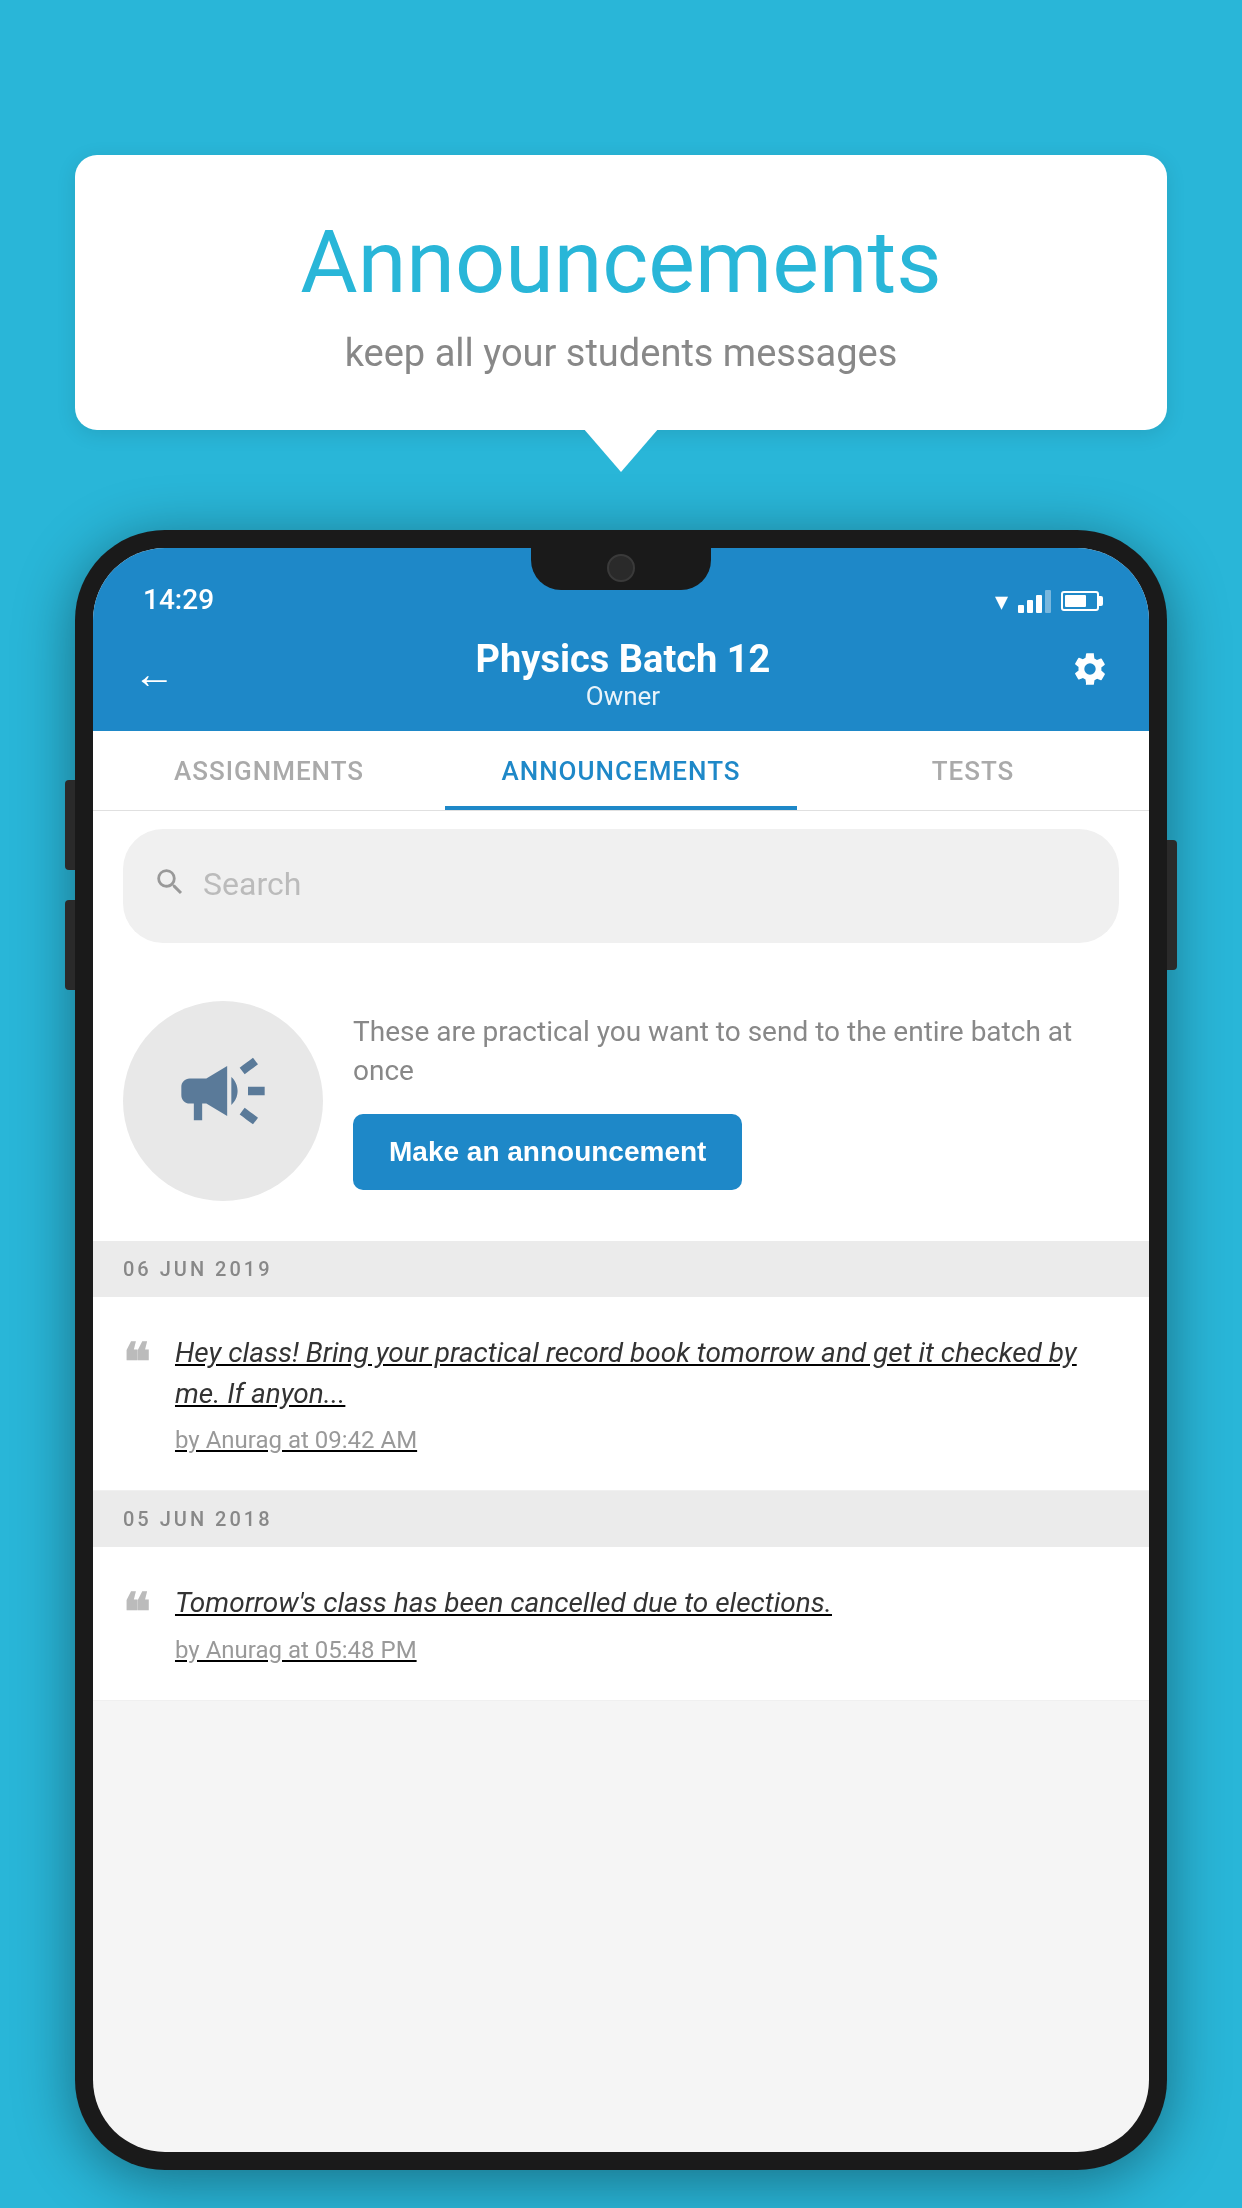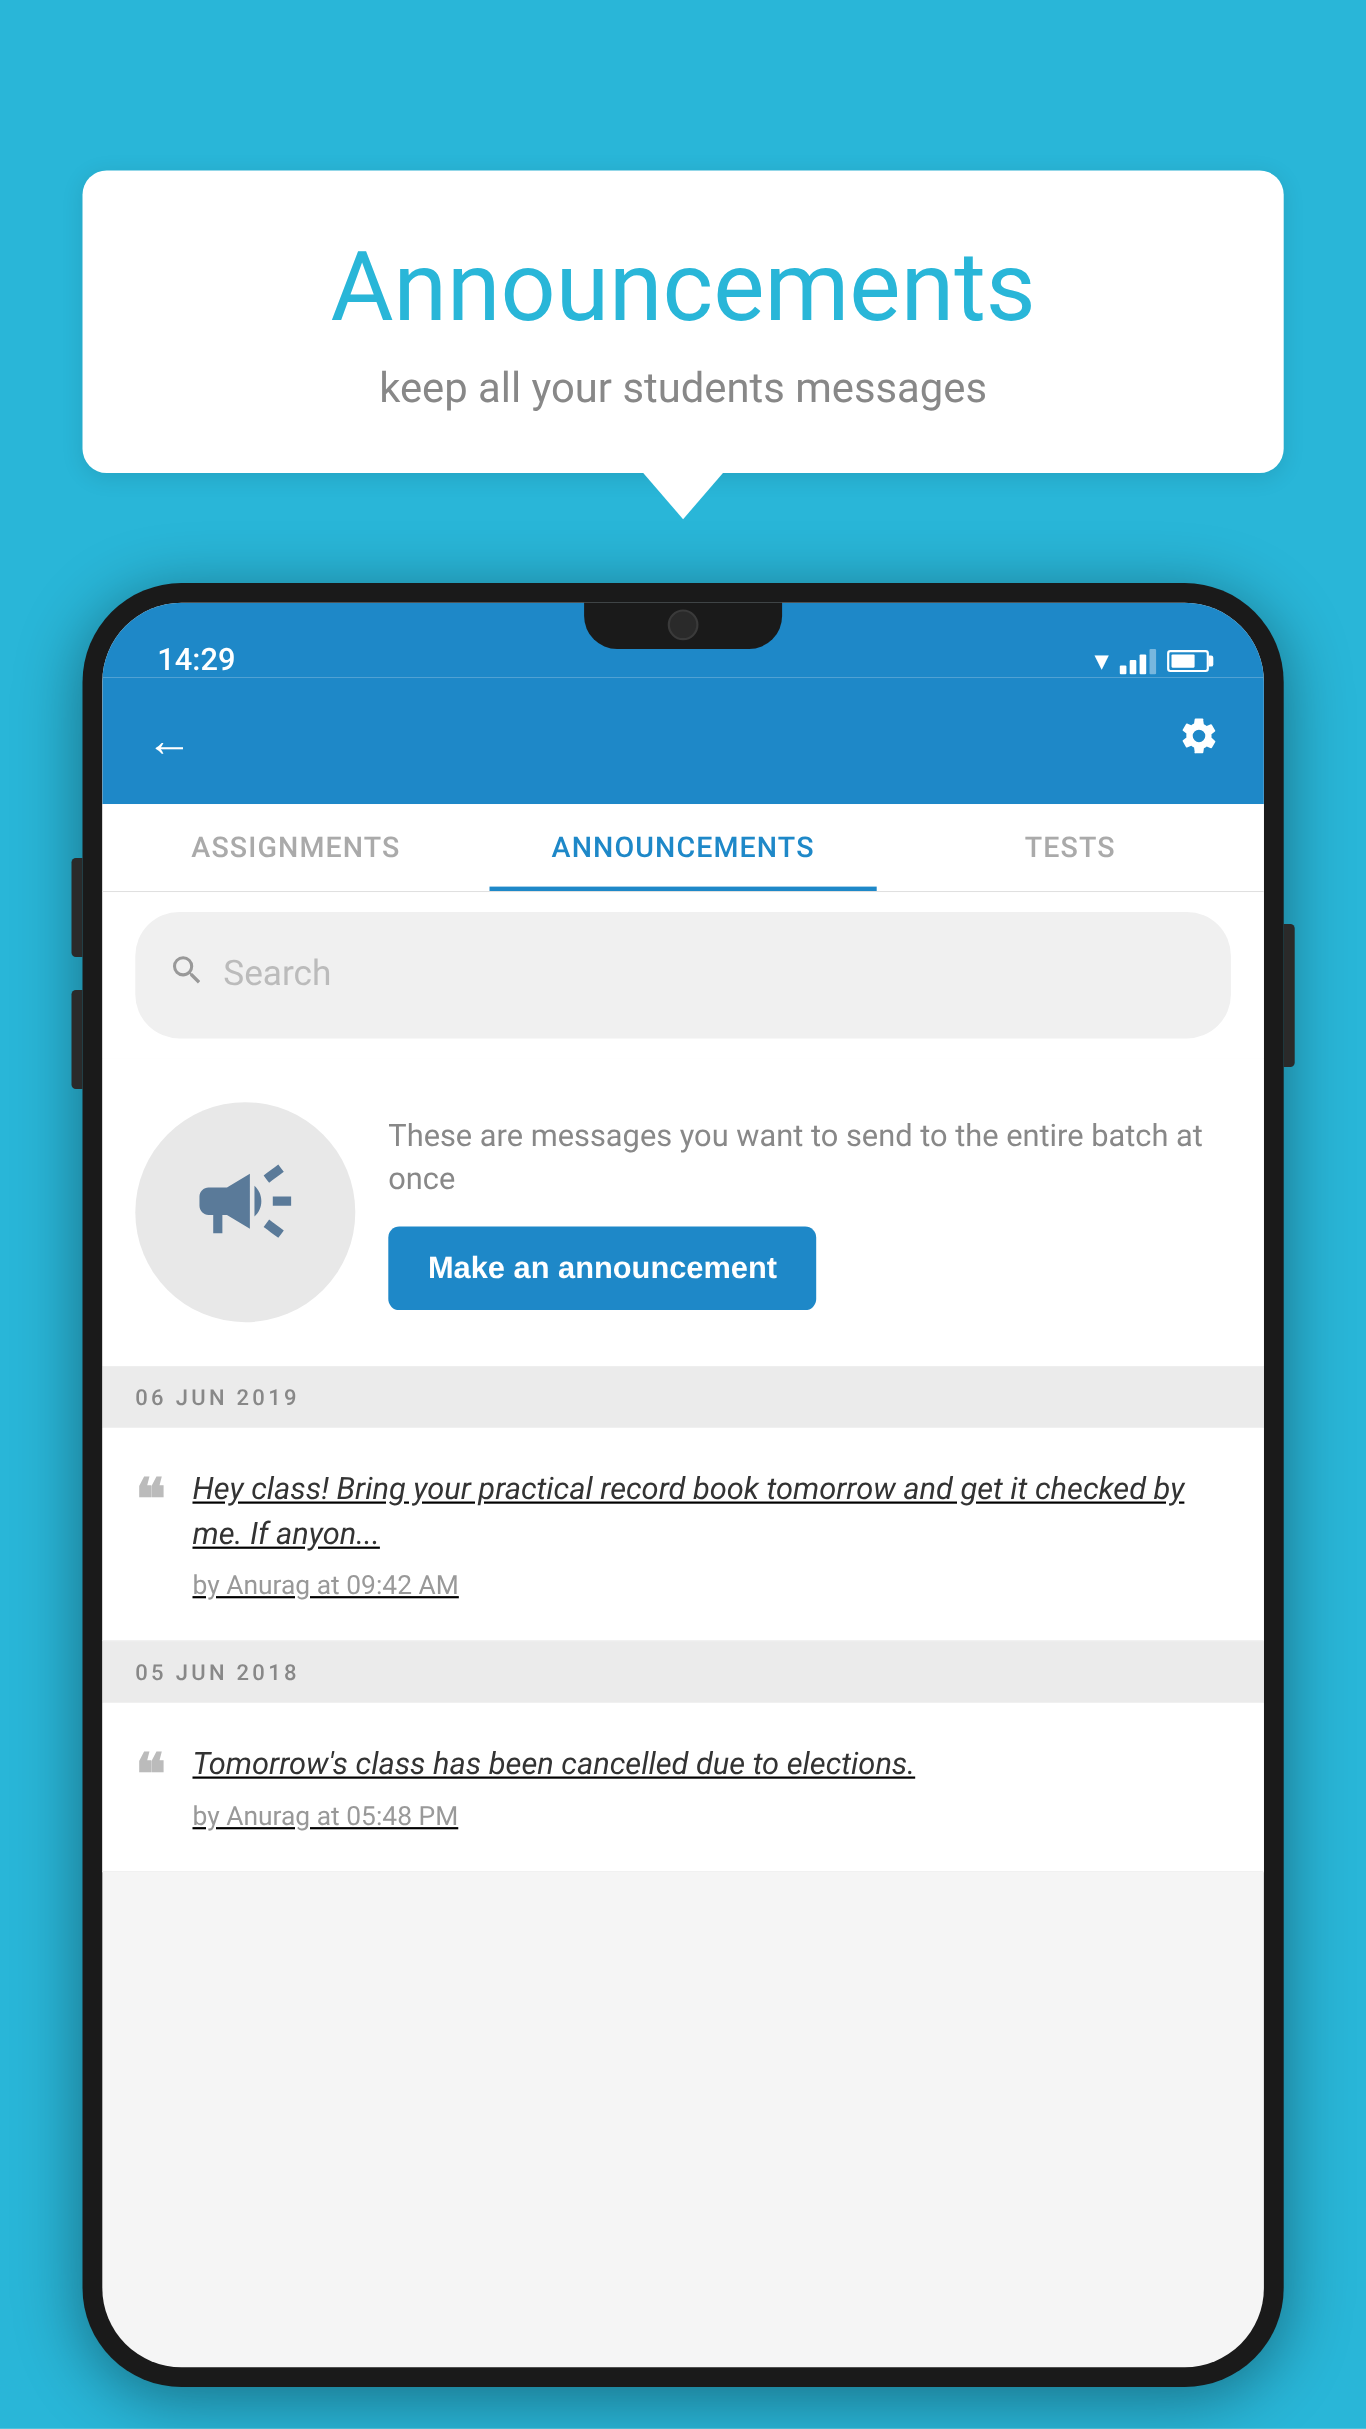--- a/index.html
+++ b/index.html
@@ -435,20 +435,24 @@
             <div class="signal-bar" style="width:6px;height:23px; opacity:0.4;"></div>
           </div>
           <div class="battery-icon">
             <div class="battery-fill"></div>
           </div>
         </div>
       </div>
 
       <div class="app-bar">
         <span class="back-btn">←</span>
+        <div class="app-bar-title-section">
+          <div class="app-bar-title">Physics Batch 12</div>
+          <div class="app-bar-subtitle">Owner</div>
+        </div>
         <span class="settings-btn">
           <svg width="38" height="38" viewBox="0 0 24 24" fill="white">
             <path d="M19.14,12.94a7.07,7.07,0,0,0,.06-.94,7.07,7.07,0,0,0-.06-.94l2.03-1.58a.49.49,0,0,0,.12-.61l-1.92-3.32a.49.49,0,0,0-.59-.22l-2.39.96a7,7,0,0,0-1.62-.94l-.36-2.54A.48.48,0,0,0,14,2H10a.48.48,0,0,0-.48.41l-.36,2.54a7,7,0,0,0-1.62.94L5.15,4.93a.48.48,0,0,0-.59.22L2.64,8.47a.47.47,0,0,0,.12.61L4.79,10.66A7.19,7.19,0,0,0,4.73,12a7.19,7.19,0,0,0,.06.94L2.76,14.52a.47.47,0,0,0-.12.61l1.92,3.32a.49.49,0,0,0,.59.22l2.39-.96a7,7,0,0,0,1.62.94l.36,2.54A.48.48,0,0,0,10,22h4a.48.48,0,0,0,.47-.41l.36-2.54a7,7,0,0,0,1.62-.94l2.39.96a.48.48,0,0,0,.59-.22l1.92-3.32a.47.47,0,0,0-.12-.61ZM12,15.6A3.6,3.6,0,1,1,15.6,12,3.6,3.6,0,0,1,12,15.6Z"></path>
           </svg>
         </span>
       </div>
 
       <div class="tabs-container">
         <div class="tab">ASSIGNMENTS</div>
         <div class="tab active">ANNOUNCEMENTS</div>
@@ -468,21 +472,21 @@
 
       <div class="promo-section">
         <div class="promo-icon-circle">
           <span class="megaphone-icon">
             <svg width="100" height="100" viewBox="0 0 24 24" fill="#5a7a99">
               <path d="M18 11v2h4v-2h-4zm-2 6.61c.96.71 2.21 1.65 3.2 2.39.4-.53.8-1.07 1.2-1.6-.99-.74-2.24-1.68-3.2-2.4-.4.54-.8 1.08-1.2 1.61zM20.4 5.6C20 5.07 19.6 4.53 19.2 4c-.99.74-2.24 1.68-3.2 2.4.4.53.8 1.07 1.2 1.6.96-.72 2.21-1.65 3.2-2.4zM4 9c-1.1 0-2 .9-2 2v2c0 1.1.9 2 2 2h1v4h2v-4h1l5 3V6L8 9H4zm11.5 3c0-1.33-.58-2.53-1.5-3.35v6.69c.92-.81 1.5-2.01 1.5-3.34z"></path>
             </svg>
           </span>
         </div>
         <div class="promo-right">
-          <div class="promo-text">These are messages you want to send to the entire batch at once</div>
+          <div class="promo-text">These are practical you want to send to the entire batch at once</div>
           <button class="make-announcement-btn">Make an announcement</button>
         </div>
       </div>
 
       <div class="date-separator">06  JUN  2019</div>
 
       <div class="announcement-item">
         <span class="quote-icon">❝</span>
         <div class="announcement-content">
           <div class="announcement-text">Hey class! Bring your practical record book tomorrow and get it checked by me. If anyon...</div>

